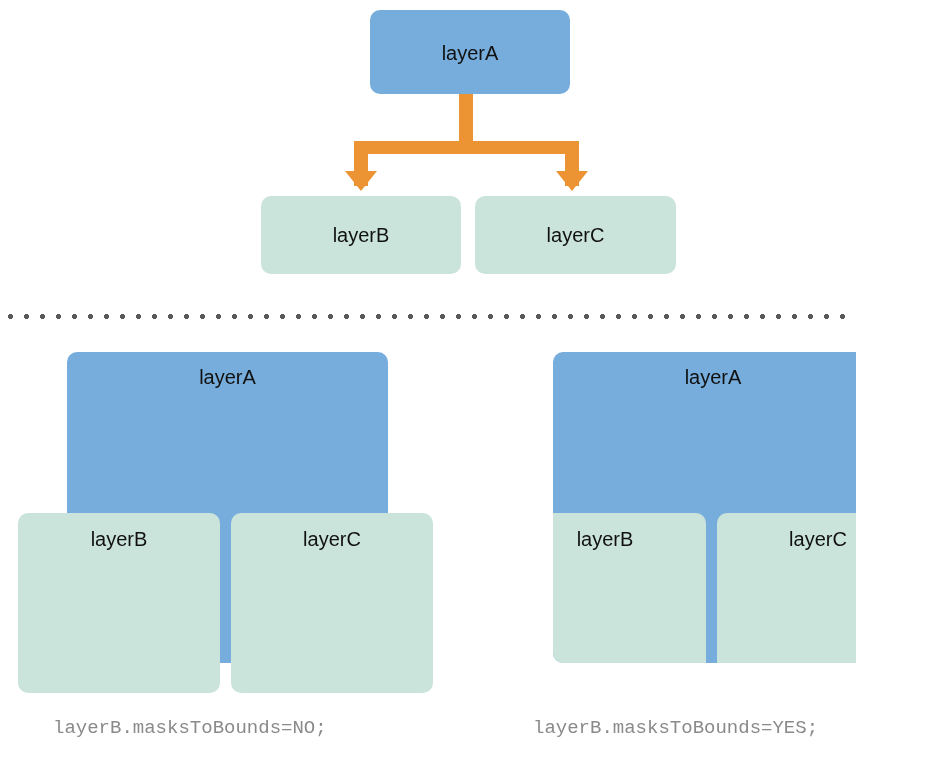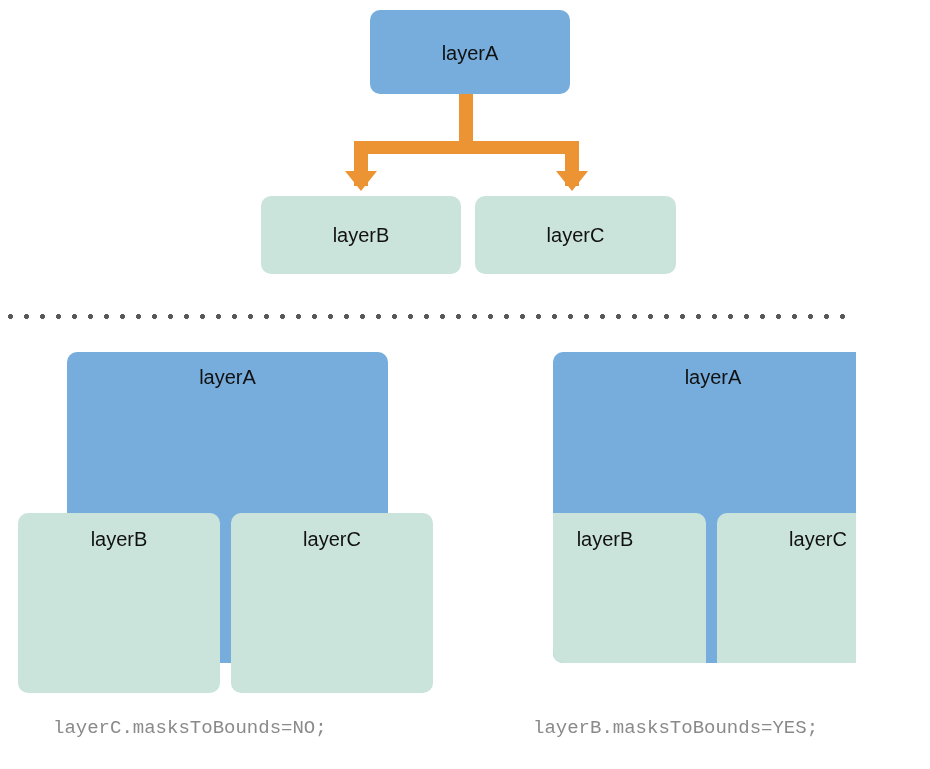--- a/index.html
+++ b/index.html
@@ -131,21 +131,21 @@
     </div>
 
     <div class="node node-green" style="left:18px; top:513px; width:202px; height:180px;">
       <div class="node-label" style="top:14px;">layerB</div>
     </div>
 
     <div class="node node-green" style="left:231px; top:513px; width:202px; height:180px;">
       <div class="node-label" style="top:14px;">layerC</div>
     </div>
 
-    <div class="caption" style="left:53px; top:716px;">layerC.masksToBounds=NO;</div>
+    <div class="caption" style="left:53px; top:716px;">layerB.masksToBounds=NO;</div>
   </div>
 
   <div class="stack" style="left:0px; top:0px; width:930px; height:769px;">
 
     <div class="clip-parent" style="left:553px; top:352px; width:320px; height:311px;">
 
       <div class="clip-child" style="left:-49px; top:161px; width:202px; height:180px;"></div>
 
       <div class="clip-child" style="left:164px; top:161px; width:202px; height:180px;"></div>
     </div>

